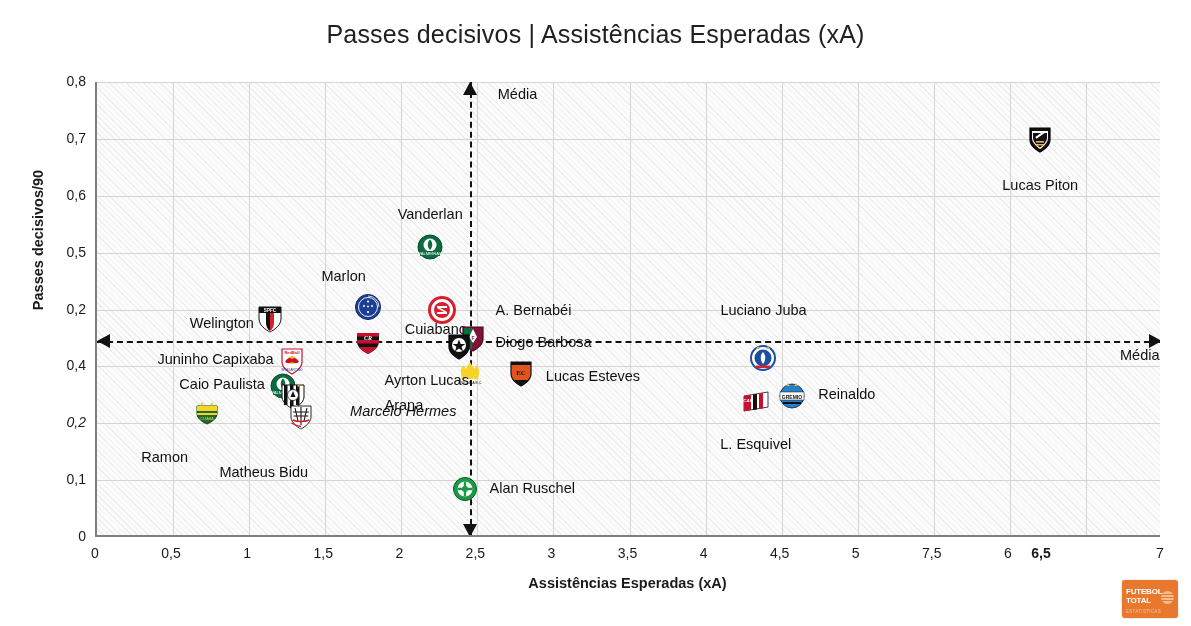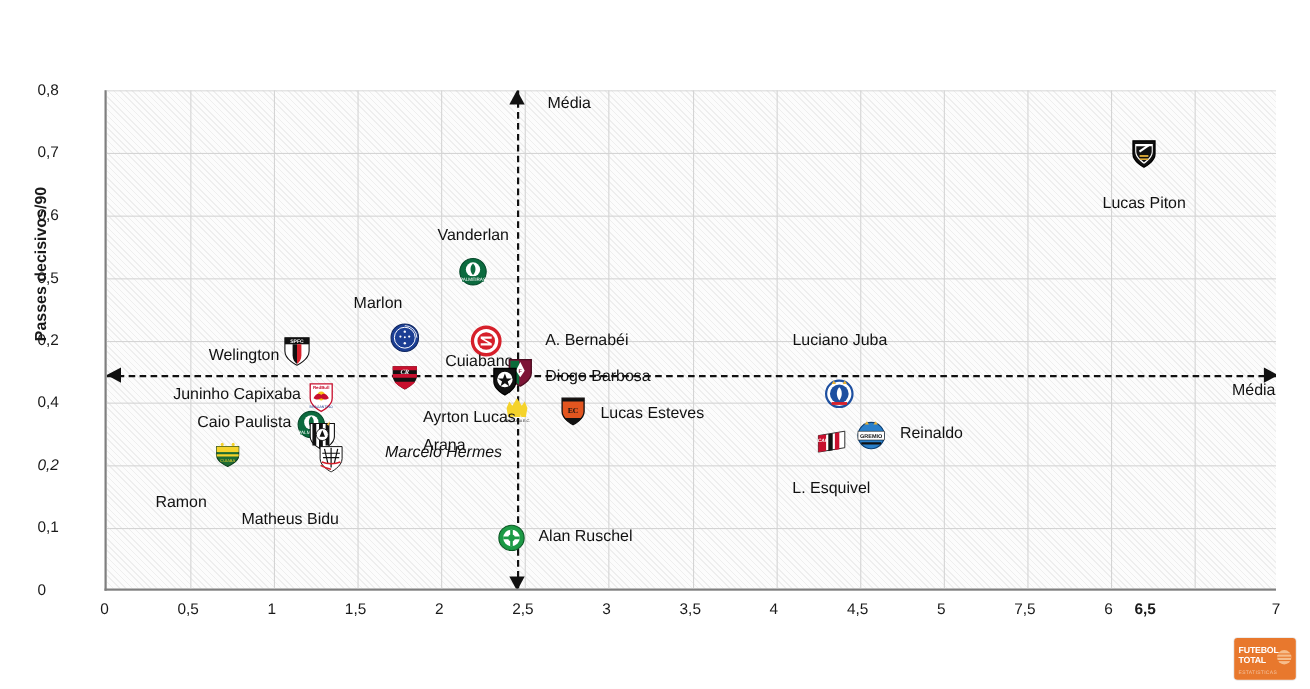--- a/index.html
+++ b/index.html
@@ -50,21 +50,21 @@
   }
   
   .gl{position:absolute;background:#d4d4d4;}
   .gl.v{width:1px;top:0;bottom:0;}
   .gl.h{height:1px;left:0;right:0;}
 
   
   .ytick{
     position:absolute;right:1167px;  
     font-size:14px;color:#1a1a1a;
-    white-space:nowrap;
+    text-align:right;white-space:nowrap;
   }
   .ytick{right:auto;left:34px;width:52px;}
   .xtick{
     position:absolute;top:545px;
     font-size:14px;color:#1a1a1a;
     text-align:center;width:50px;white-space:nowrap;
   }
 
   
   .mean-line-h{
@@ -134,22 +134,24 @@
   #brand .sub{
     position:absolute;left:4px;bottom:4px;font-size:4.5px;color:#f3c3a0;
     letter-spacing:.3px;
   }
 </style>
 </head>
 <body>
 
 <div id="chart-root">
 
+  <div class="chart-title">Passes decisivos | Assistências Esperadas (xA)</div>
 
   <div class="y-axis-title">Passes decisivos/90</div>
+  <div class="x-axis-title">Assistências Esperadas  (xA)</div>
 
   <div id="plot">
       <div class="gl v" style="left: 76.0714px;"></div>
       <div class="gl v" style="left: 152.143px;"></div>
       <div class="gl v" style="left: 228.214px;"></div>
       <div class="gl v" style="left: 304.286px;"></div>
       <div class="gl v" style="left: 380.357px;"></div>
       <div class="gl v" style="left: 456.429px;"></div>
       <div class="gl v" style="left: 532.5px;"></div>
       <div class="gl v" style="left: 608.571px;"></div>

